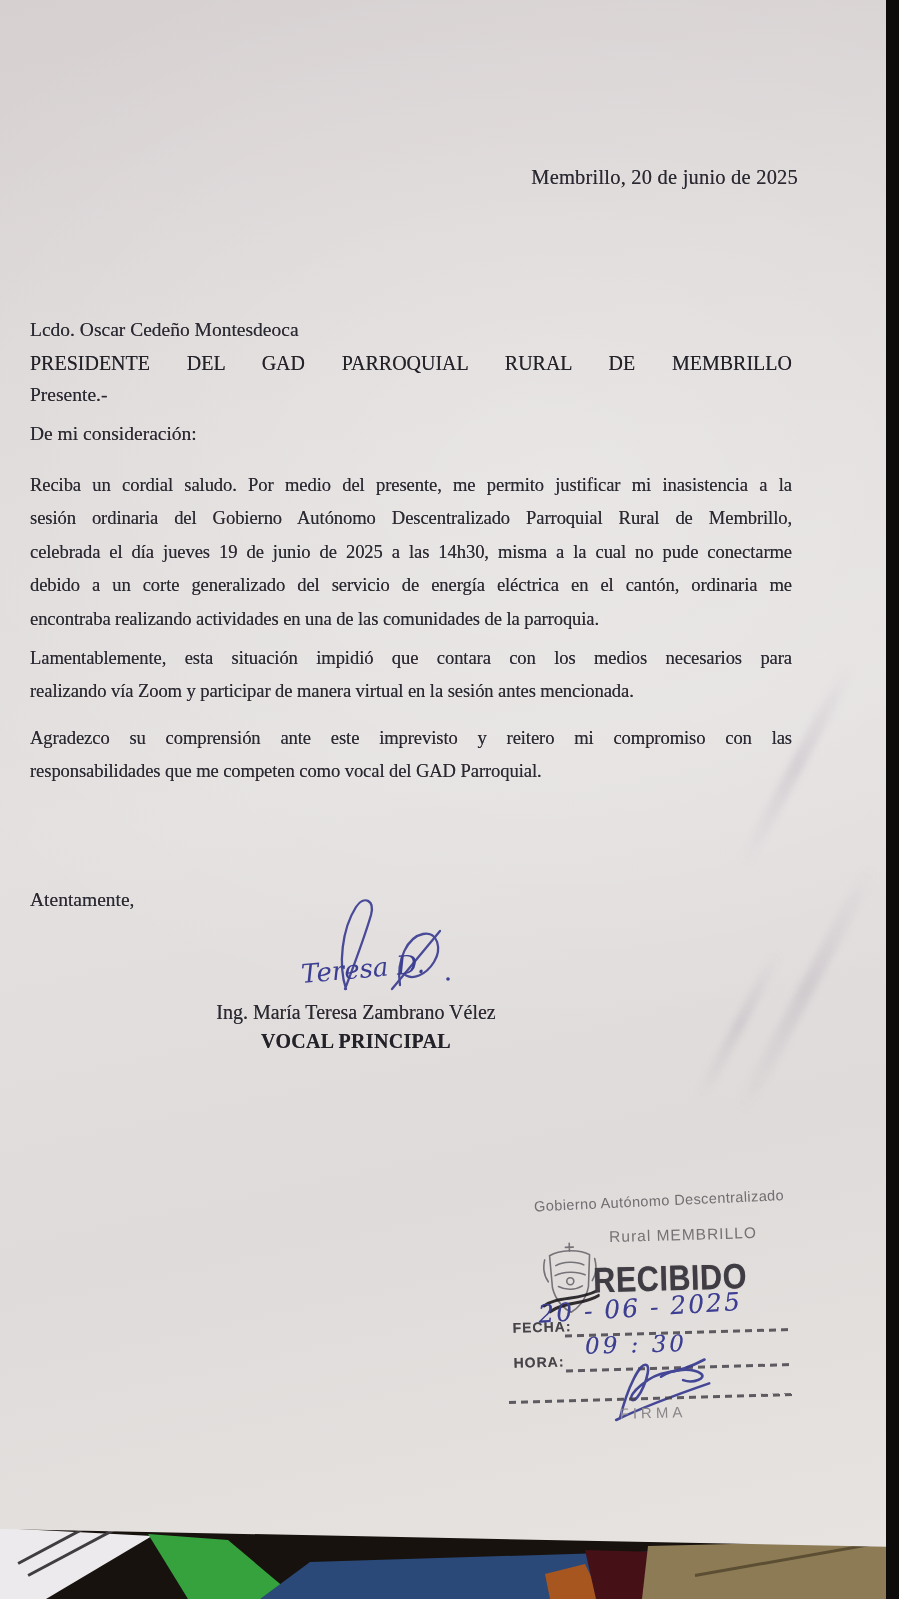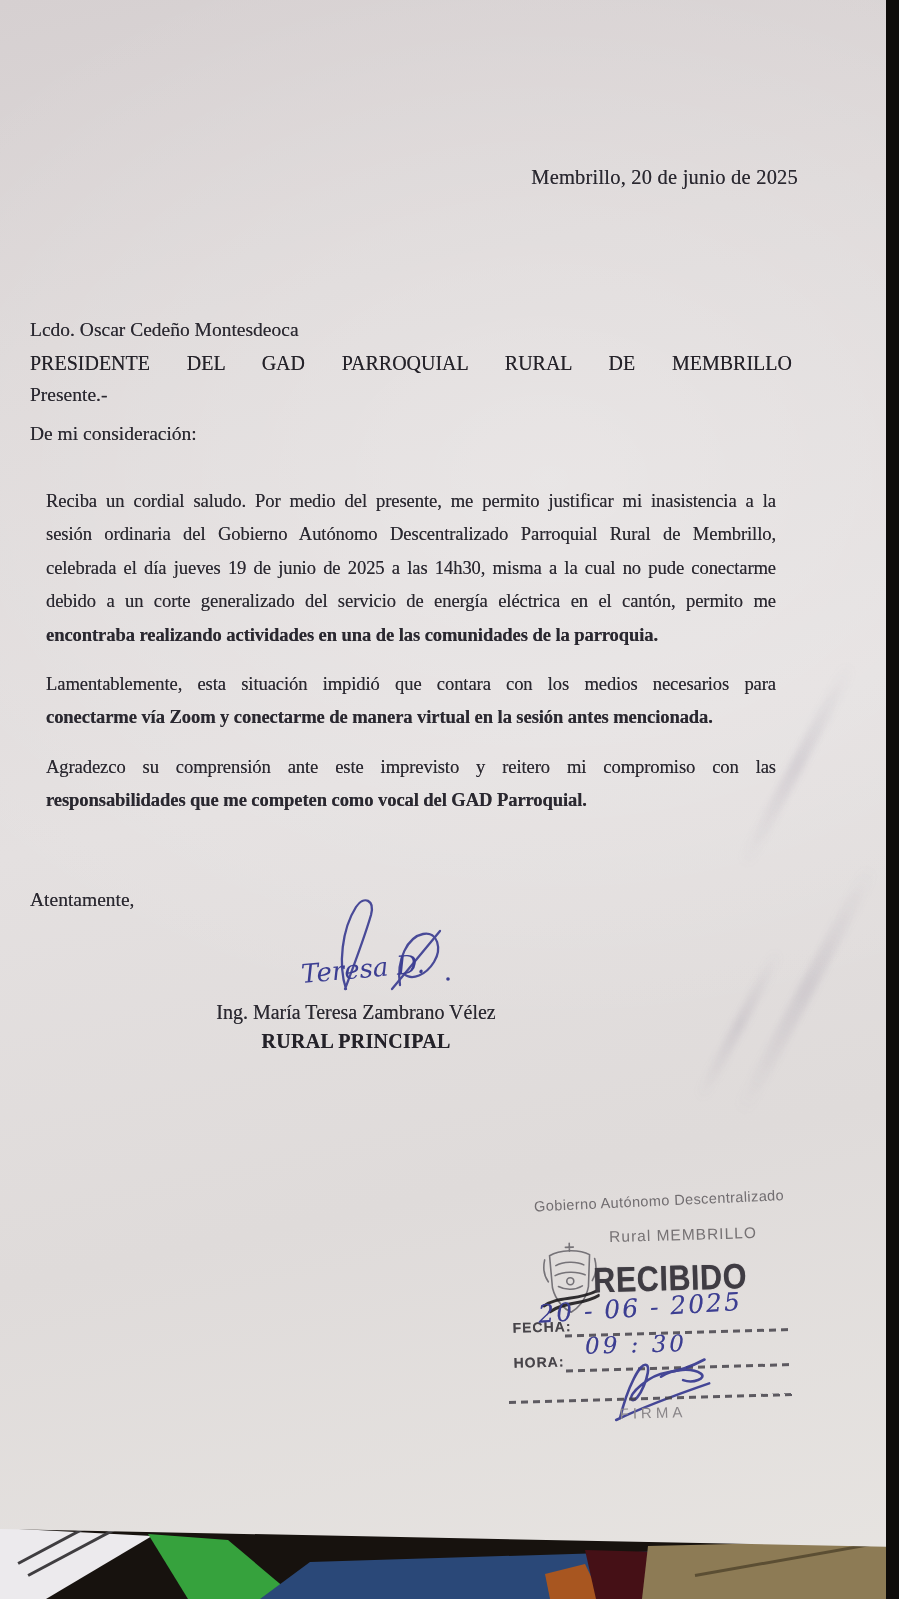--- a/index.html
+++ b/index.html
@@ -29,25 +29,25 @@
   .abs{position:absolute;}
 
   .date{top:166px;right:88px;font-size:20.5px;letter-spacing:.2px;}
 
   .recipient{left:30px;top:314px;width:762px;line-height:32.6px;font-size:19.5px;}
   .recipient .title{font-weight:400;font-size:20px;text-align:justify;text-align-last:justify;color:#242229;}
 
   .salutation{left:30px;top:423px;font-size:19.5px;}
 
   #paragraphs{left:30px;top:468px;width:762px;font-size:18.6px;line-height:33.4px;letter-spacing:-.1px;}
-  .para{margin:16px;}
+  .para{margin:0;}
   .para + .para{margin-top:13px;}
   #paragraphs .para:nth-child(2){margin-top:6px;}
   .line{text-align:justify;text-align-last:justify;}
-  .line.last{text-align-last:left;font-weight:bold;}
+  .line.last{text-align-last:left;}
 
   .closing{left:30px;top:889px;font-size:19.5px;}
 
   .signer{left:0;top:998px;width:712px;text-align:center;line-height:28.5px;}
   .signer .nm{font-size:20px;}
   .signer .b{font-weight:700;font-size:20px;letter-spacing:.3px;color:#242229;}
 
   .sig-svg{left:288px;top:893px;width:175px;height:112px;}
 
   
@@ -108,26 +108,26 @@
       <div>Presente.-</div>
     </div>
 
     <div class="abs ink salutation">De mi consideración:</div>
 
     <div class="abs ink" id="paragraphs">
         <div class="para">
           <div class="line">Reciba un cordial saludo. Por medio del presente, me permito justificar mi inasistencia a la</div>
           <div class="line">sesión ordinaria del Gobierno Autónomo Descentralizado Parroquial Rural de Membrillo,</div>
           <div class="line">celebrada el día jueves 19 de junio de 2025 a las 14h30, misma a la cual no pude conectarme</div>
-          <div class="line">debido a un corte generalizado del servicio de energía eléctrica en el cantón, permito me</div>
+          <div class="line">debido a un corte generalizado del servicio de energía eléctrica en el cantón, ordinaria me</div>
           <div class="line last">encontraba realizando actividades en una de las comunidades de la parroquia.</div>
         </div>
         <div class="para">
           <div class="line">Lamentablemente, esta situación impidió que contara con los medios necesarios para</div>
-          <div class="line last">conectarme vía Zoom y conectarme de manera virtual en la sesión antes mencionada.</div>
+          <div class="line last">realizando vía Zoom y participar de manera virtual en la sesión antes mencionada.</div>
         </div>
         <div class="para">
           <div class="line">Agradezco su comprensión ante este imprevisto y reitero mi compromiso con las</div>
           <div class="line last">responsabilidades que me competen como vocal del GAD Parroquial.</div>
         </div>
       </div>
 
     <div class="abs ink closing">Atentamente,</div>
 
     <svg class="abs sig-svg" viewBox="0 0 175 112">
@@ -135,21 +135,21 @@
         <path d="M58,96 C50,72 54,36 68,14 C76,2 87,7 83,22 C76,46 66,72 57,96"></path>
         <path d="M112,92 C108,66 120,44 135,41 C150,38 154,56 146,69 C138,82 124,88 116,81"></path>
         <path d="M104,96 L152,38"></path>
       </g>
       <text x="14" y="90" font-family="DejaVu Serif, serif" font-style="italic" font-size="26" fill="#3c3e92" transform="rotate(-5 14 90)">Teresa D.</text>
       <circle cx="160" cy="86" r="1.8" fill="#3c3e92"></circle>
     </svg>
 
     <div class="abs ink signer">
       <div class="nm">Ing. María Teresa Zambrano Vélez</div>
-      <div class="b">RURAL PRINCIPAL</div>
+      <div class="b">VOCAL PRINCIPAL</div>
     </div>
 
     <div class="abs stamp">
       <div class="s-org1">Gobierno Autónomo Descentralizado</div>
       <div class="s-org2">Rural MEMBRILLO</div>
 
       <svg class="emblem" viewBox="0 0 58 76">
         <g fill="none" stroke="#767378" stroke-width="1.6" stroke-linecap="round">
           <path d="M29,2 L29,10 M25,6 L33,6"></path>
           <path d="M9,14 C19,8 39,8 49,14 L47,46 C44,60 35,68 29,71 C23,68 14,60 11,46 Z"></path>

